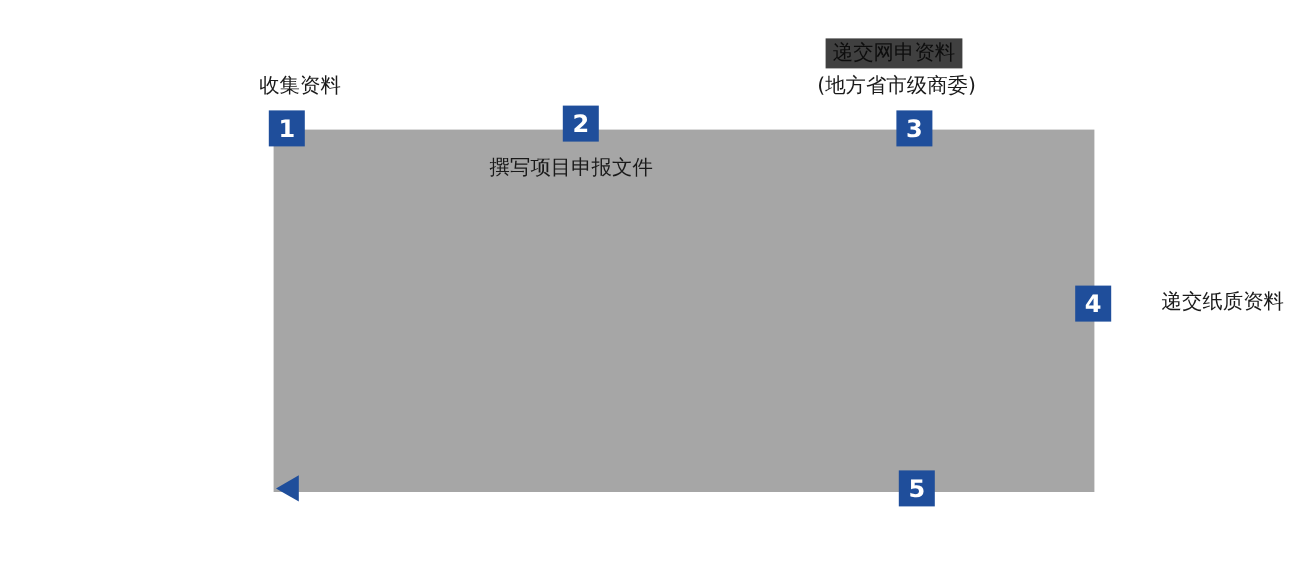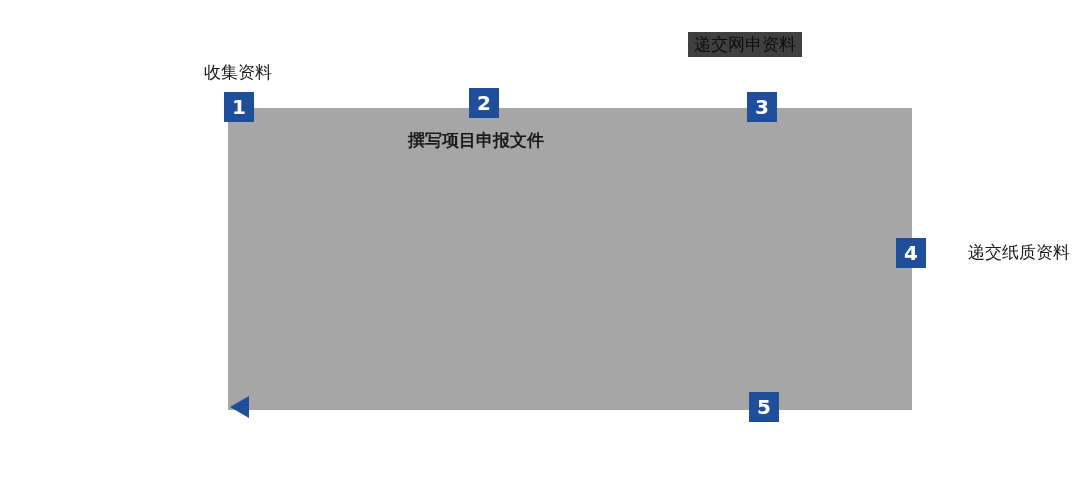--- a/index.html
+++ b/index.html
@@ -42,22 +42,22 @@
   #step4 { left: 896px; top: 238px; }
   #step5 { left: 749px; top: 392px; }
 
   .label {
     position: absolute;
     color: #1a1a1a;
     font-size: 17px;
     white-space: nowrap;
     line-height: 1.25;
   }
-  #label1 { left: 204px; top: 62px; }
-  #label2 { left: 408px; top: 130px; font-weight: bold; }
+  #label1 { left: 216px; top: 62px; }
+  #label2 { left: 408px; top: 130px; }
   #label3-line1 {
     left: 688px; top: 32px;
     background: #404040;
     color: #0d0d0d;
     padding: 2px 6px;
   }
   #label3-line2 { left: 681px; top: 62px; }
   #label4 { left: 932px; top: 242px; margin-left: 36px; }
   #label5 { left: 678px; top: 364px; }
 
@@ -79,20 +79,21 @@
 
   <div class="band"></div>
 
   <div class="label" id="label1">收集资料</div>
   <div class="step-box" id="step1">1</div>
 
   <div class="step-box" id="step2">2</div>
   <div class="label" id="label2">撰写项目申报文件</div>
 
   <div class="label" id="label3-line1">递交网申资料</div>
+  <div class="label" id="label3-line2">(地方省市级商委)</div>
   <div class="step-box" id="step3">3</div>
 
   <div class="step-box" id="step4">4</div>
   <div class="label" id="label4">递交纸质资料</div>
 
   <div class="step-box" id="step5">5</div>
 
   <div class="end-arrow"></div>
 
 </div>

